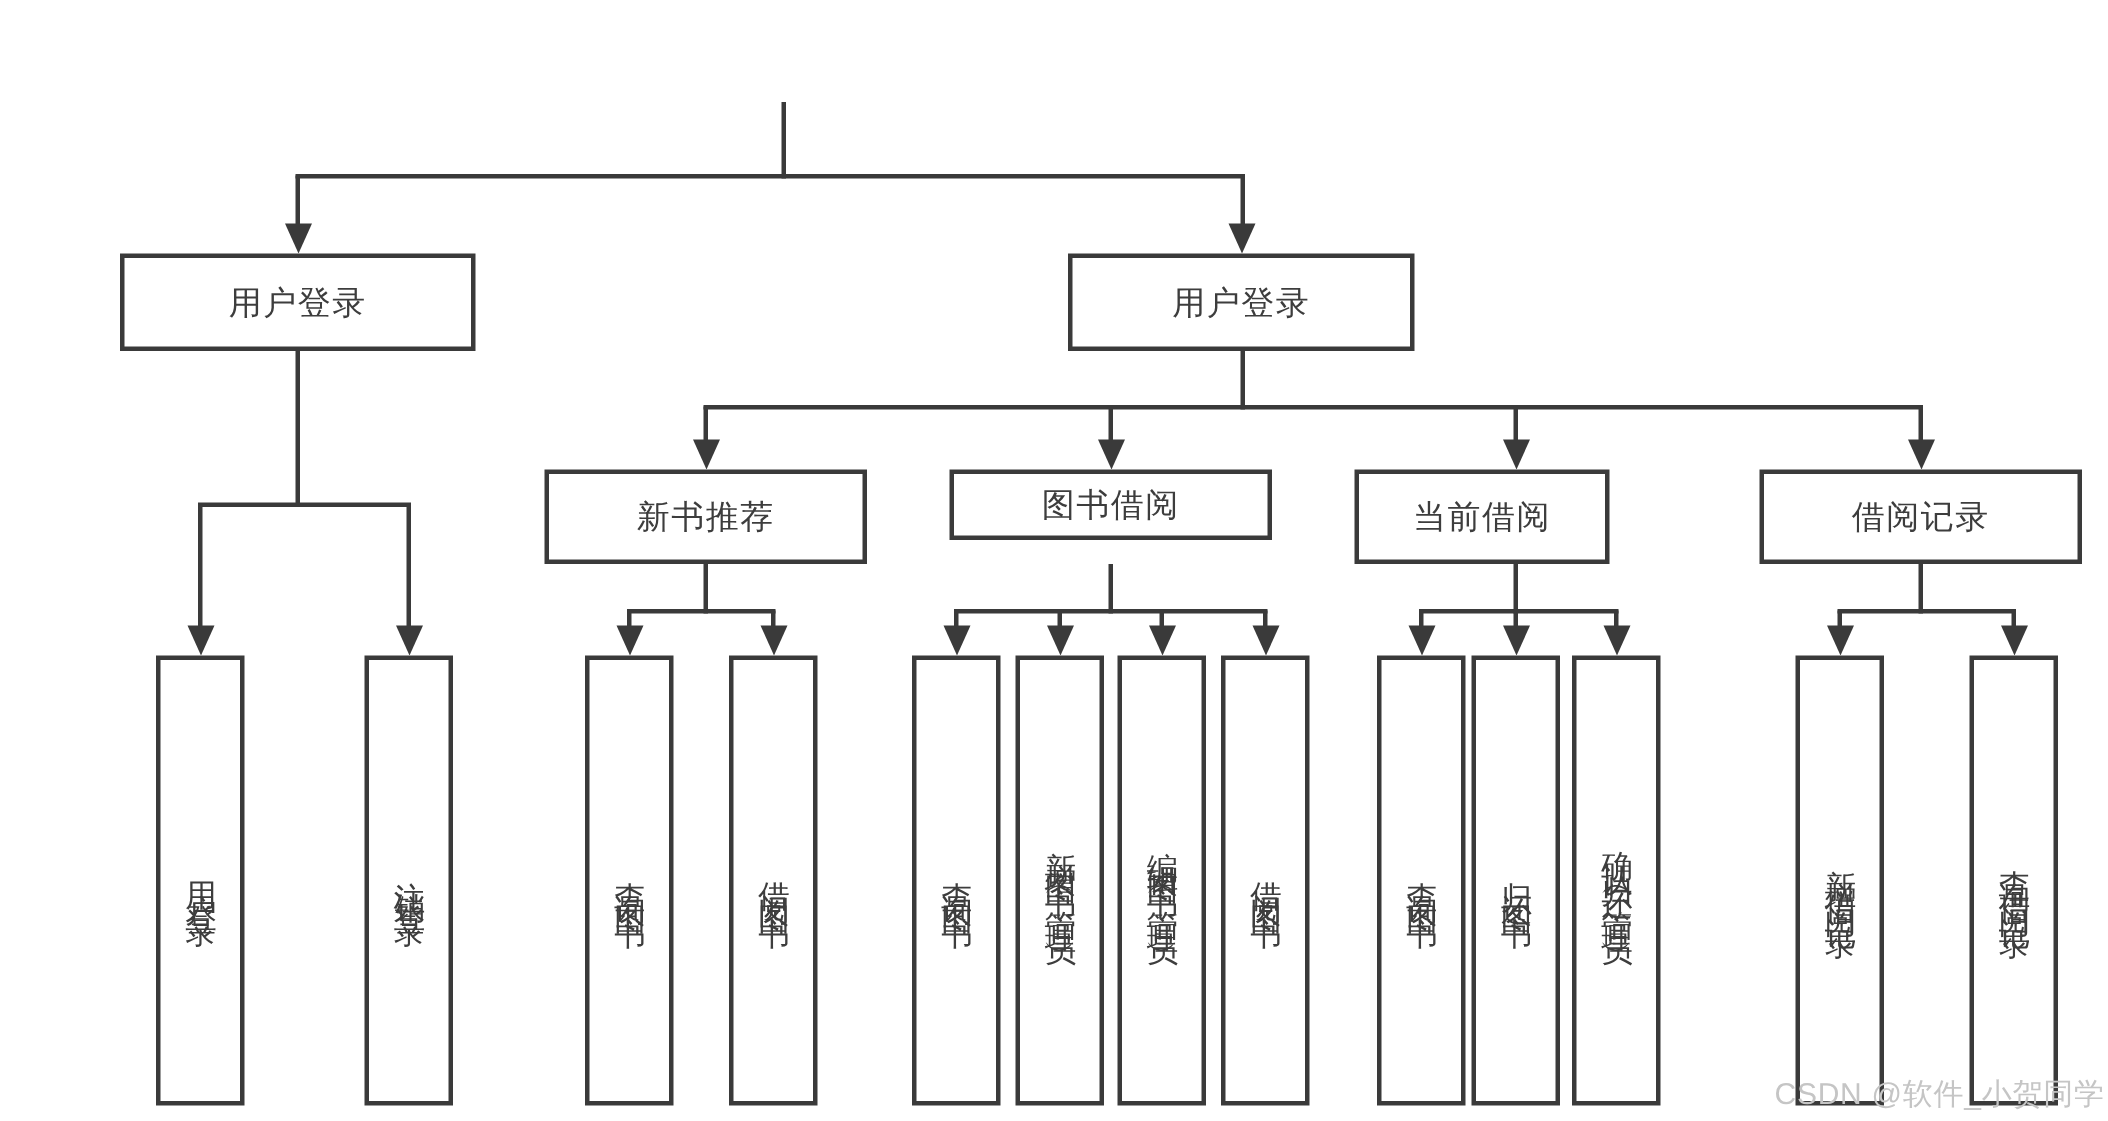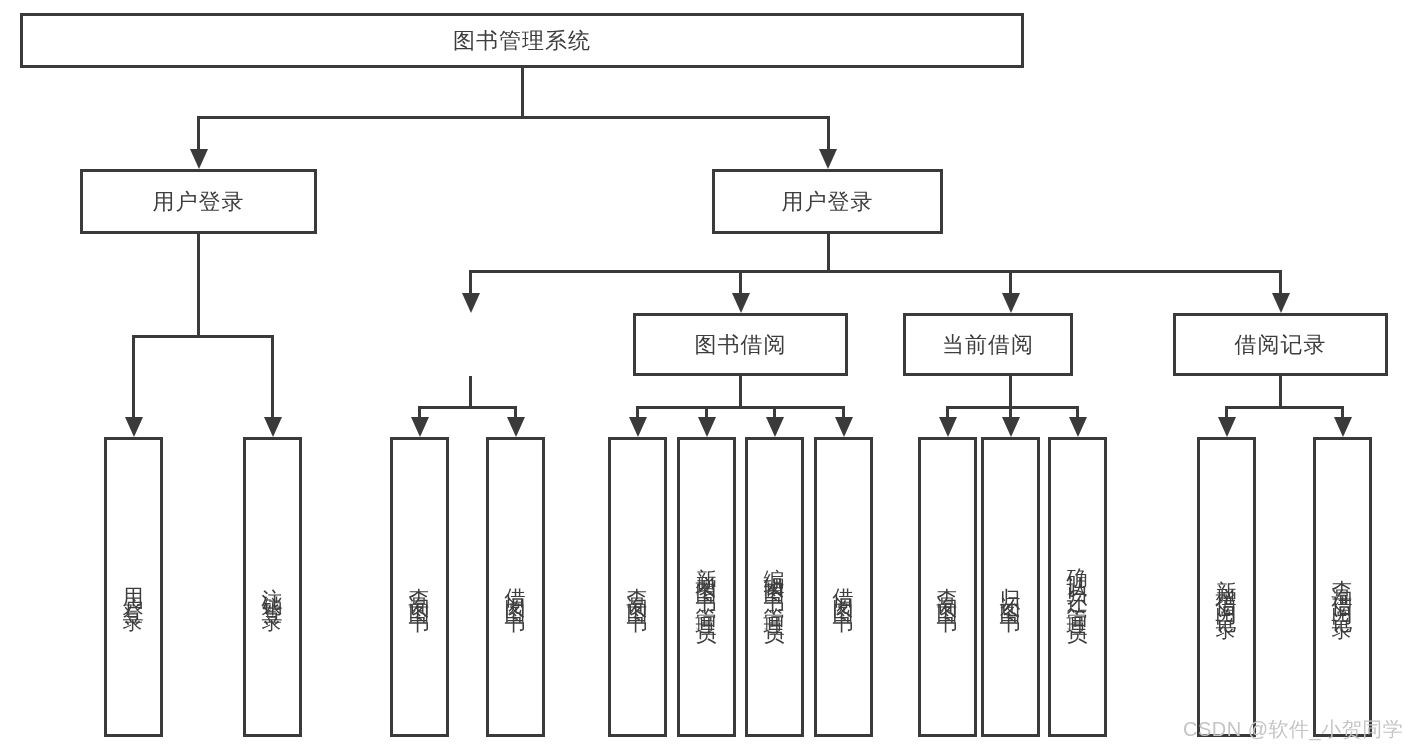--- a/index.html
+++ b/index.html
@@ -45,26 +45,26 @@
     z-index:5;
     letter-spacing:0.5px;
     white-space:nowrap;
   }
 </style>
 </head>
 <body>
 
 <div class="canvas">
 
-  <div class="box" style="left:20px;top:13px;width:1004px;height:55px">图书管理系统</div>
 
   <div class="box" style="left:80px;top:169px;width:237px;height:65px">用户登录</div>
   <div class="box" style="left:712px;top:169px;width:231px;height:65px">用户登录</div>
 
-  <div class="box" style="left:633px;top:313px;width:215px;height:63px">图书借阅</div>
+  <div class="box" style="left:363px;top:313px;width:215px;height:63px">新书推荐</div>
+  <div class="box" style="left:633px;top:313px;width:215px;height:47px">图书借阅</div>
   <div class="box" style="left:903px;top:313px;width:170px;height:63px">当前借阅</div>
   <div class="box" style="left:1173px;top:313px;width:215px;height:63px">借阅记录</div>
 
   <div class="box vbox" style="left:104px;top:437px;width:59px;height:300px">用户登录</div>
   <div class="box vbox" style="left:243px;top:437px;width:59px;height:300px">注销登录</div>
 
   <div class="box vbox" style="left:390px;top:437px;width:59px;height:300px">查询图书</div>
   <div class="box vbox" style="left:486px;top:437px;width:59px;height:300px">借阅图书</div>
 
   <div class="box vbox" style="left:608px;top:437px;width:59px;height:300px">查询图书</div>

